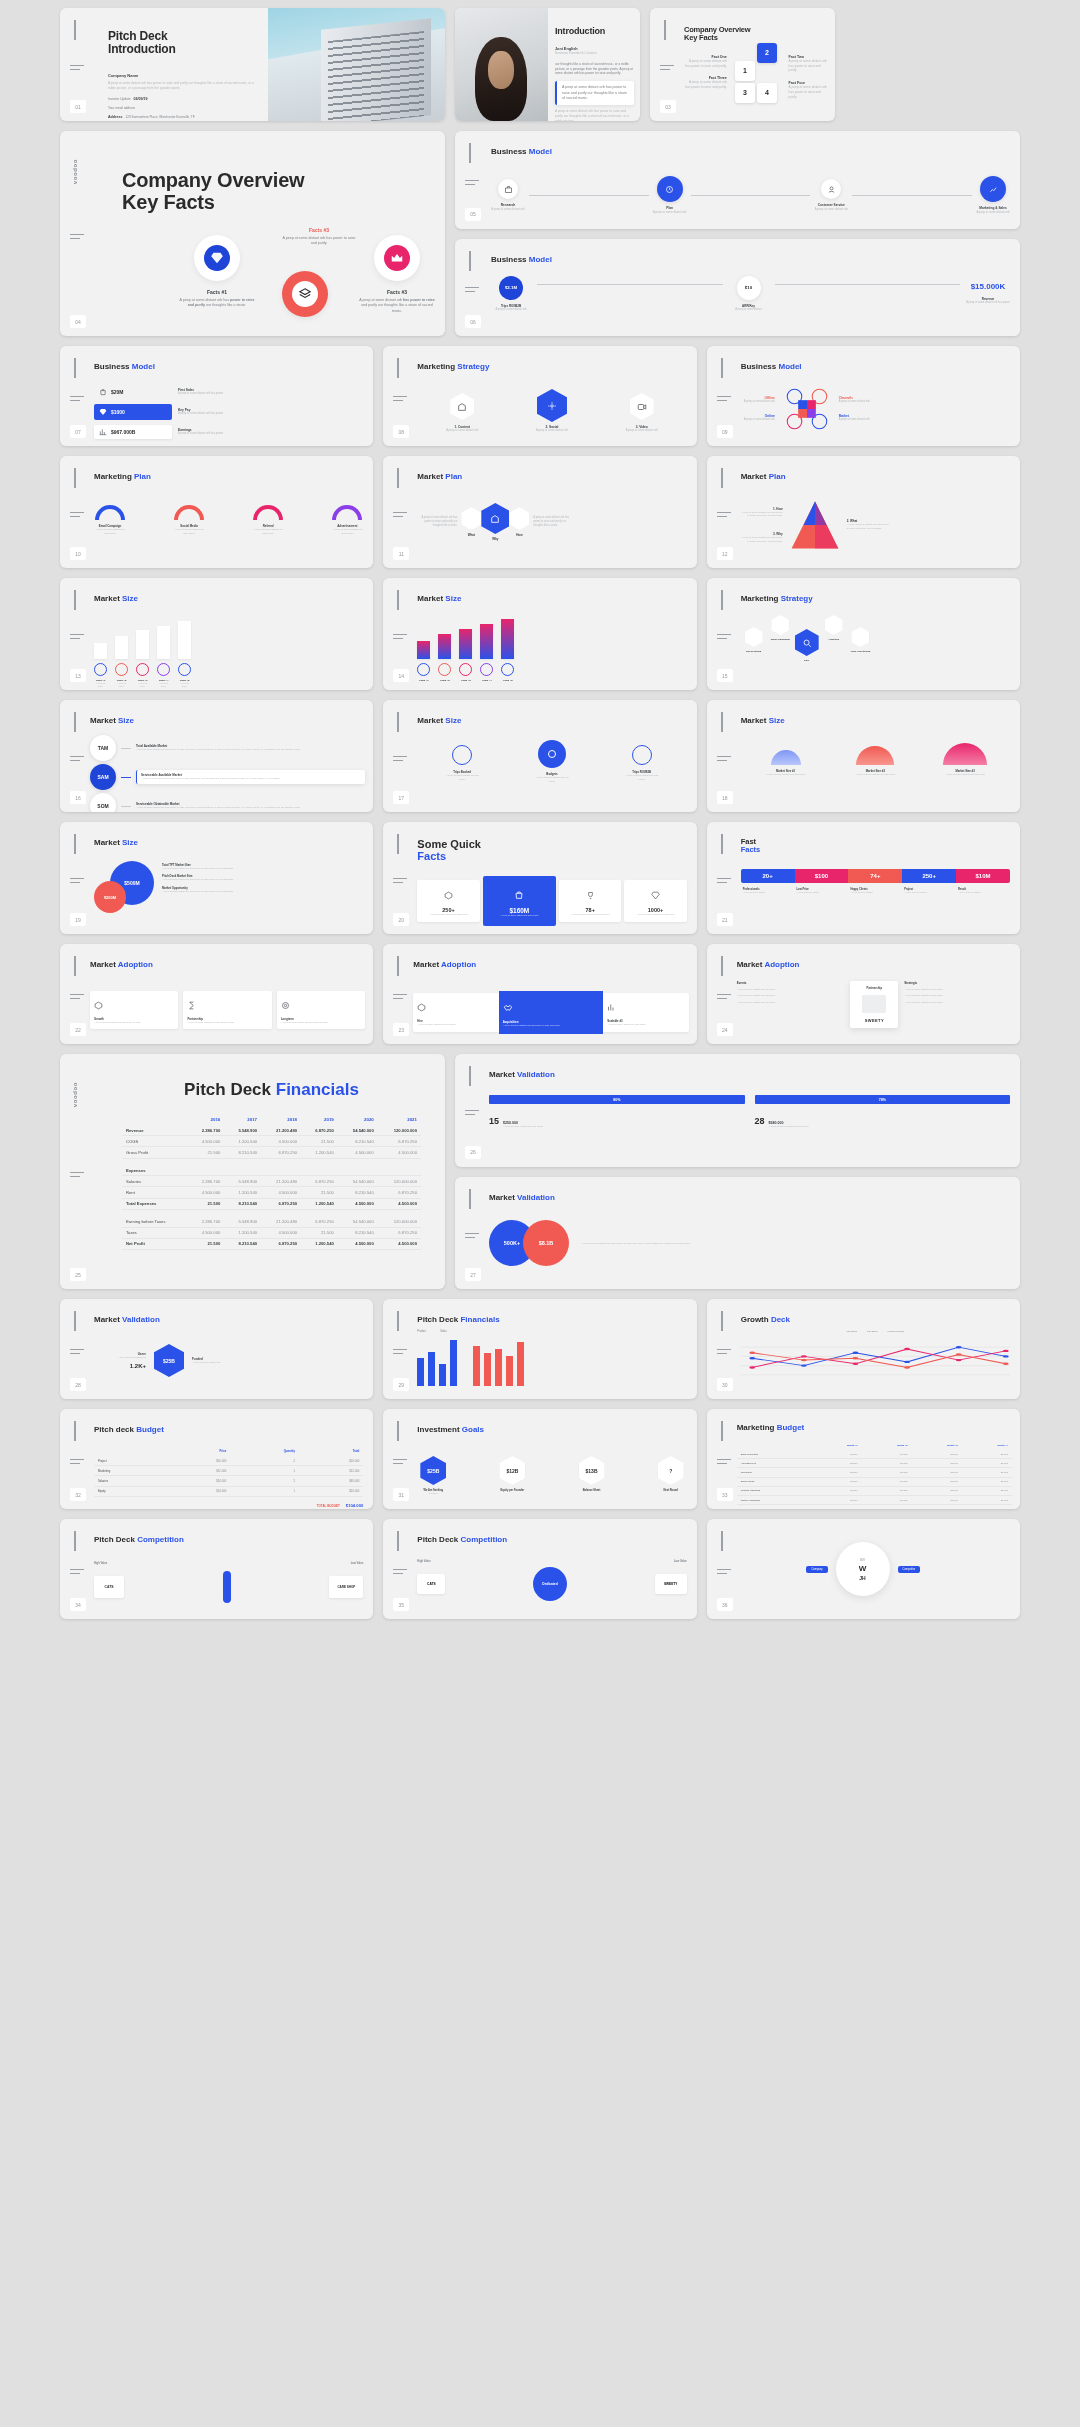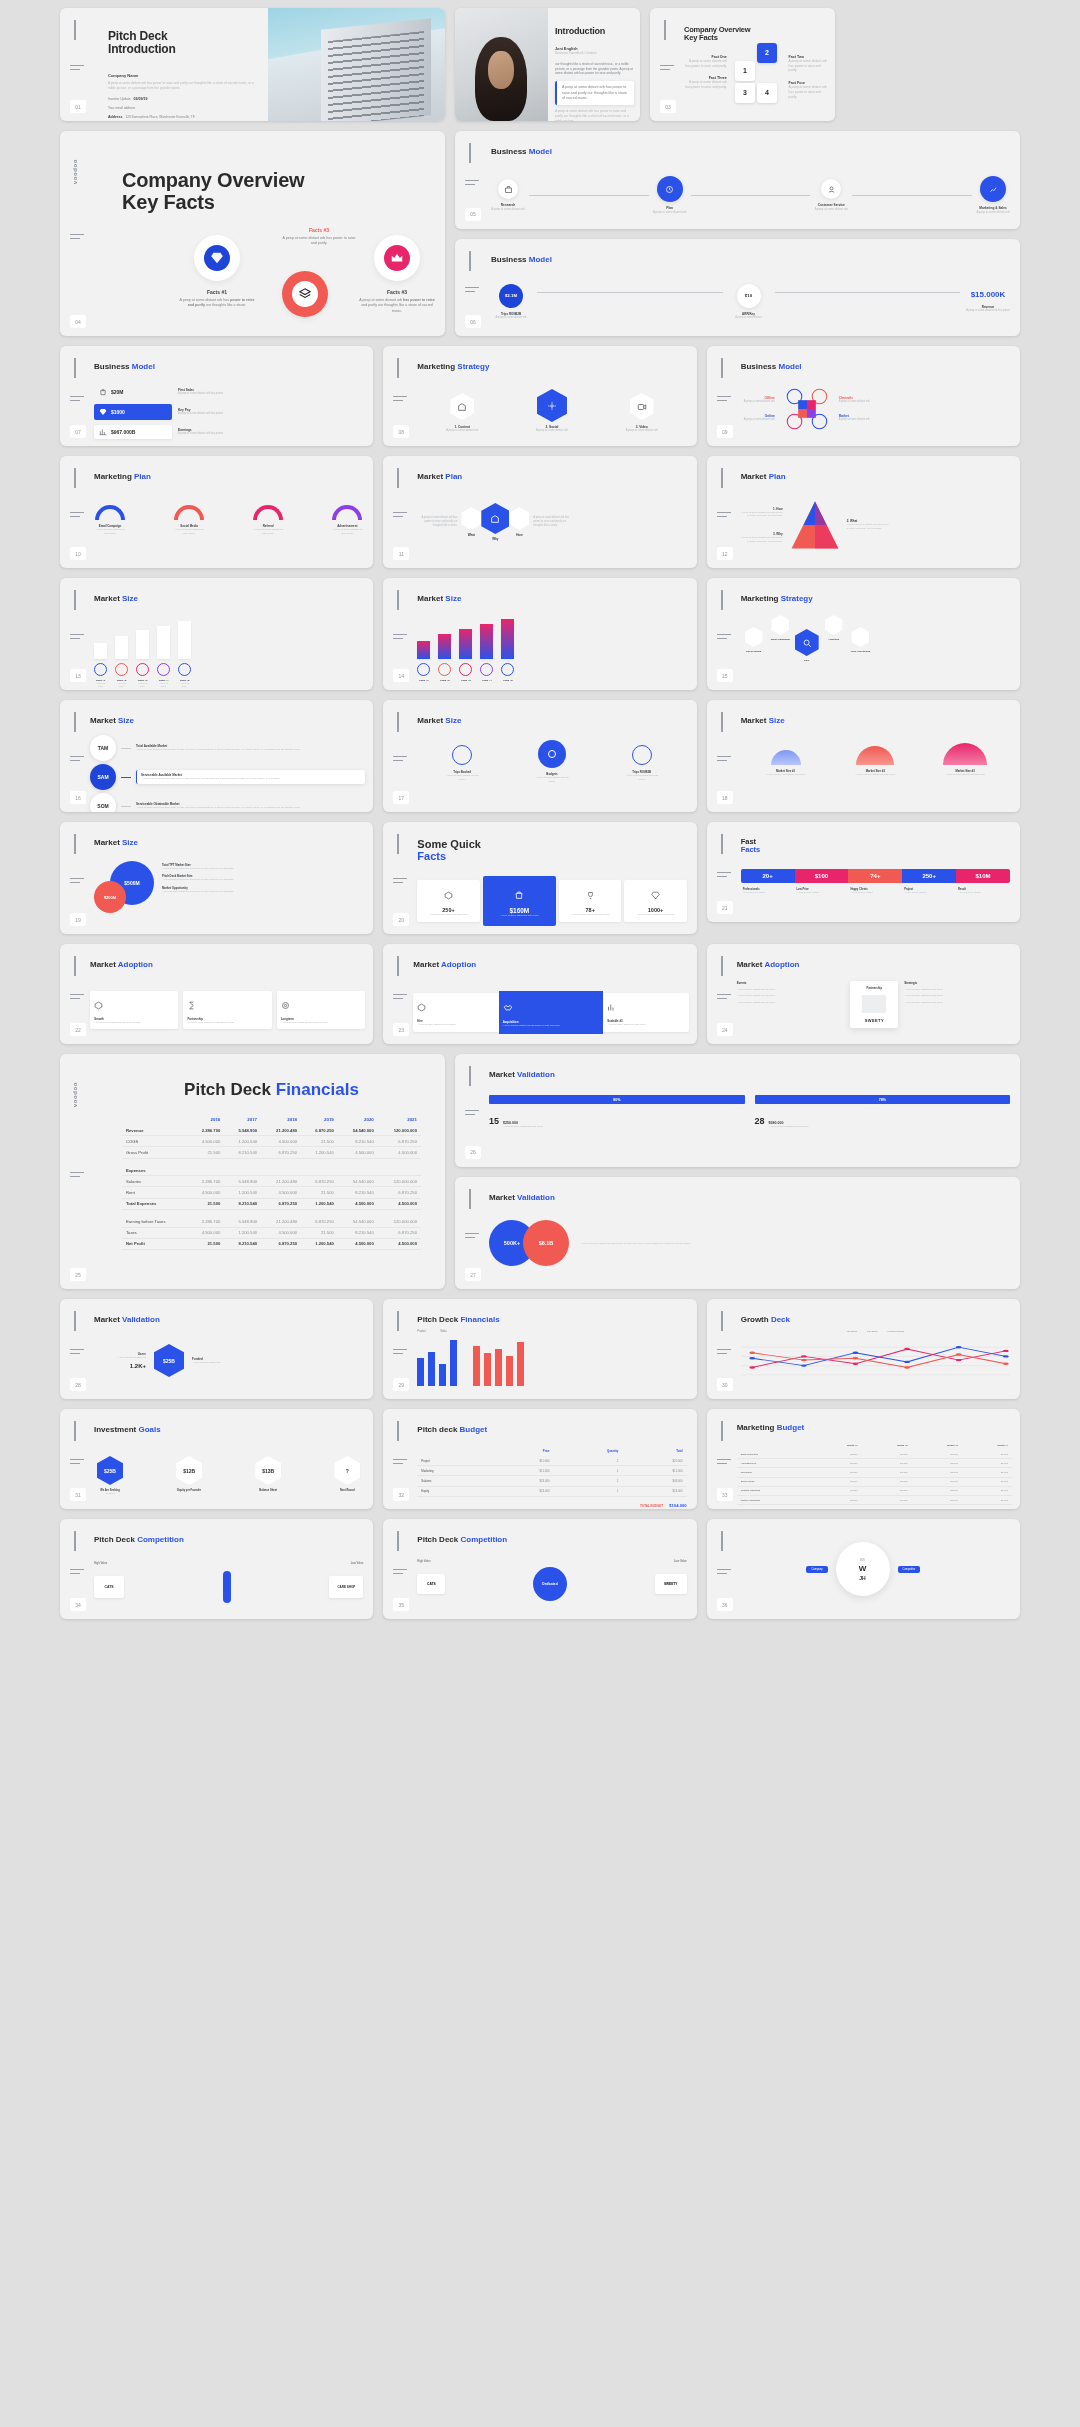--- a/index.html
+++ b/index.html
@@ -397,21 +397,21 @@
 
       <div class="card" style="height:97.5px;">
         <div class="bar"></div>
           <div class="dash"></div>
         <div class="pgnum">06</div>
         <div style="position:absolute;left:36px;top:16px;right:10px;">
           <div style="font-size:8px;font-weight:700;color:#2b2b2b;">
             <span>Business</span>
             <span class="blue">Model</span>
           </div>
-          <div style="display:flex;align-items:center;margin-top:20px;gap:6px;">
+          <div style="display:flex;align-items:center;margin-top:12px;gap:6px;">
             <div class="colc">
               <div style="width:24px;height:24px;border-radius:50%;background:#1e44d8;color:#fff;font-size:4.4px;font-weight:700;" class="center">$2.1M</div>
               <div class="lbl" style="font-size:3px;margin-top:4px;">Trips ROI/B2B</div>
               <div class="tiny" style="font-size:2.6px;text-align:center;width:40px;">A peep at some distant orb</div>
             </div>
             <div class="flowline" style="margin-bottom:18px;"></div>
             <div class="colc">
               <div style="width:24px;height:24px;border-radius:50%;background:#fff;color:#2b2b2b;font-size:4.4px;font-weight:700;box-shadow:0 1px 4px rgba(0,0,0,.1)" class="center">$10</div>
               <div class="lbl" style="font-size:3px;margin-top:4px;">ARR/Key</div>
               <div class="tiny" style="font-size:2.6px;text-align:center;width:40px;">A peep at some distant</div>
@@ -966,21 +966,21 @@
             <svg viewBox="0 0 24 24" width="9" height="9" fill="none" stroke="#5b6068" stroke-width="2">
                 <path d="M6 3h12l4 6-10 12L2 9z"></path>
               </svg>
             <div style="font-size:5.5px;font-weight:700;color:#2b2b2b;margin-top:3px;">1000+</div>
             <div class="tiny" style="font-size:2.3px;">A peep at some distant orb has power</div>
           </div>
         </div>
       </div>
     </div>
 
-    <div class="card" style="height:100px;">
+    <div class="card" style="height:112px;">
       <div class="bar"></div>
         <div class="dash"></div>
         <div class="pgnum">21</div>
       <div style="position:absolute;left:34px;top:16px;right:10px;">
         <div style="font-size:7.5px;font-weight:700;color:#2b2b2b;line-height:1.1;">
           <div>Fast</div>
           <div class="blue">Facts</div>
         </div>
         <div class="ff" style="margin-top:14px;border-radius:2px;overflow:hidden;">
           <div style="background:#2b52e8;">20+</div>
@@ -1410,51 +1410,20 @@
           </svg>
         </div>
       </div>
     </div>
   </div>
 
   <div class="grid3">
     <div class="card" style="height:100px;">
       <div class="bar"></div>
         <div class="dash"></div>
-        <div class="pgnum">31</div>
-      <div style="position:absolute;left:34px;top:16px;right:10px;">
-        <div style="font-size:8px;font-weight:700;color:#2b2b2b;">
-          <span>Investment</span>
-          <span class="blue">Goals</span>
-        </div>
-        <div style="display:flex;justify-content:space-between;margin-top:22px;">
-          <div class="colc" style="width:32px;">
-              <div class="ih">$25B</div>
-            <div class="lbl" style="font-size:2.6px;margin-top:4px;text-align:center;">We Are Seeking</div>
-            <div class="tiny" style="font-size:2.3px;">for sales</div>
-            </div>
-          <div class="colc" style="width:32px;">
-              <div class="ih w">$12B</div>
-            <div class="lbl" style="font-size:2.6px;margin-top:4px;text-align:center;">Equity per Founder</div>
-            </div>
-          <div class="colc" style="width:32px;">
-              <div class="ih w">$13B</div>
-            <div class="lbl" style="font-size:2.6px;margin-top:4px;text-align:center;">Balance Sheet</div>
-            </div>
-          <div class="colc" style="width:32px;">
-              <div class="ih w">?</div>
-            <div class="lbl" style="font-size:2.6px;margin-top:4px;text-align:center;">Next Round</div>
-            </div>
-        </div>
-      </div>
-    </div>
-
-    <div class="card" style="height:100px;">
-      <div class="bar"></div>
-        <div class="dash"></div>
         <div class="pgnum">32</div>
       <div style="position:absolute;left:34px;top:16px;right:10px;">
         <div style="font-size:8px;font-weight:700;color:#2b2b2b;">
           <span>Pitch deck</span>
           <span class="blue">Budget</span>
         </div>
         <table class="fin" style="margin-top:12px;font-size:2.8px;">
           <thead>
               <tr>
                 <th class="l"></th>
@@ -1493,20 +1462,51 @@
         <div style="display:flex;justify-content:flex-end;gap:6px;margin-top:6px;align-items:baseline;">
           <span class="red" style="font-size:3px;font-weight:700;">TOTAL BUDGET</span>
           <span class="blue" style="font-size:4.2px;font-weight:700;">$104.000</span>
         </div>
       </div>
     </div>
 
     <div class="card" style="height:100px;">
       <div class="bar"></div>
         <div class="dash"></div>
+        <div class="pgnum">31</div>
+      <div style="position:absolute;left:34px;top:16px;right:10px;">
+        <div style="font-size:8px;font-weight:700;color:#2b2b2b;">
+          <span>Investment</span>
+          <span class="blue">Goals</span>
+        </div>
+        <div style="display:flex;justify-content:space-between;margin-top:22px;">
+          <div class="colc" style="width:32px;">
+              <div class="ih">$25B</div>
+            <div class="lbl" style="font-size:2.6px;margin-top:4px;text-align:center;">We Are Seeking</div>
+            <div class="tiny" style="font-size:2.3px;">for sales</div>
+            </div>
+          <div class="colc" style="width:32px;">
+              <div class="ih w">$12B</div>
+            <div class="lbl" style="font-size:2.6px;margin-top:4px;text-align:center;">Equity per Founder</div>
+            </div>
+          <div class="colc" style="width:32px;">
+              <div class="ih w">$13B</div>
+            <div class="lbl" style="font-size:2.6px;margin-top:4px;text-align:center;">Balance Sheet</div>
+            </div>
+          <div class="colc" style="width:32px;">
+              <div class="ih w">?</div>
+            <div class="lbl" style="font-size:2.6px;margin-top:4px;text-align:center;">Next Round</div>
+            </div>
+        </div>
+      </div>
+    </div>
+
+    <div class="card" style="height:100px;">
+      <div class="bar"></div>
+        <div class="dash"></div>
         <div class="pgnum">33</div>
       <div style="position:absolute;left:30px;top:14px;right:8px;">
         <div style="font-size:8px;font-weight:700;color:#2b2b2b;">
           <span>Marketing</span>
           <span class="blue">Budget</span>
         </div>
         <table class="fin" style="margin-top:9px;font-size:2.4px;">
           <thead>
               <tr>
                 <th class="l"></th>

